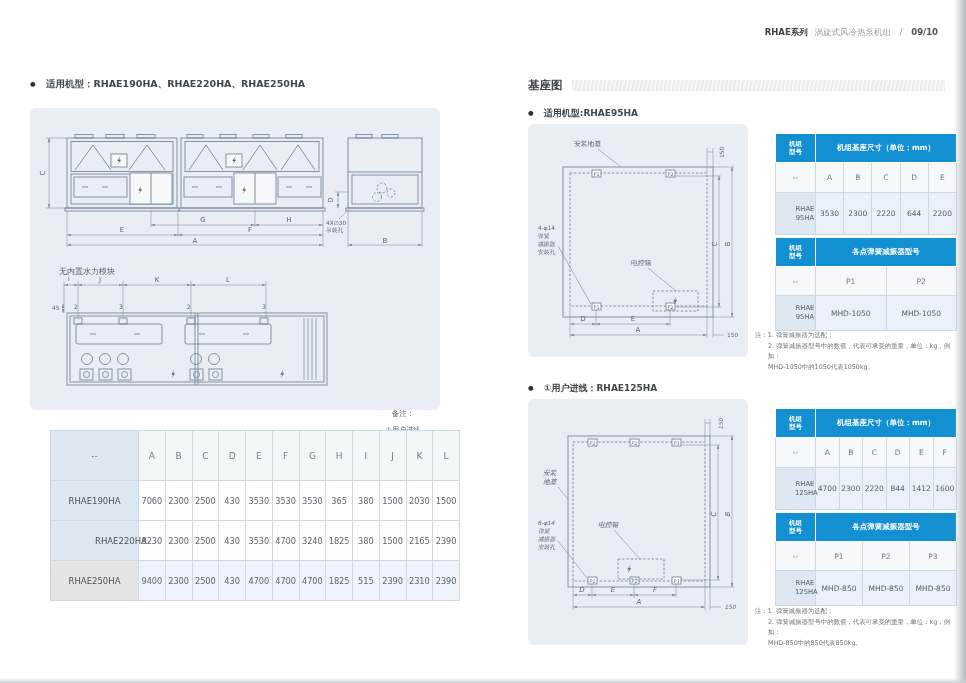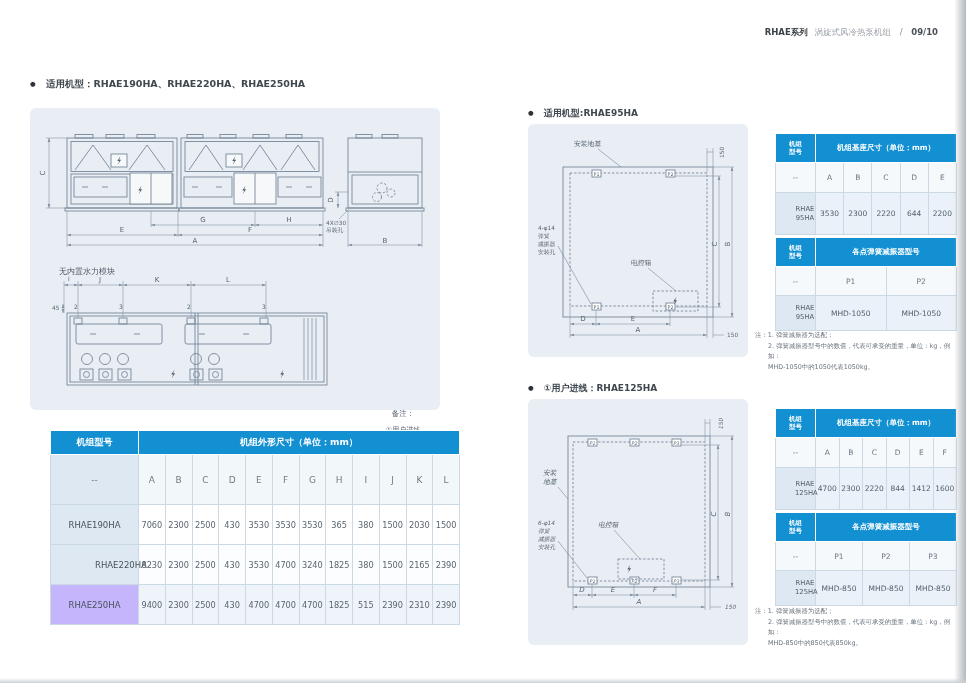--- a/index.html
+++ b/index.html
@@ -45,21 +45,21 @@
   .mcol{background:#dde8f2;color:#4c5763;}
   
   .dim-table{position:absolute;left:30px;top:430px;width:410px;}
   .dim-table tr.hd th{height:23px;font-size:9px;}
   .dim-table tr.sub td{height:49px;font-size:9px;color:#707b86;background:#f2f7fa;}
   .dim-table tr.sub td.mcol{background:#dde8f2;}
   .dim-table tr.data td{height:39px;font-size:8.2px;color:#5a6570;}
   .dim-table tr.data td.mcol{font-size:8.5px;color:#49525c;}
   .dim-table tr.r1 td{background:#ffffff;} .dim-table tr.r1 td.mcol{background:#dde8f2;}
   .dim-table tr.r2 td{background:#fbfdfe;} .dim-table tr.r2 td.mcol{background:#dde8f2;padding-left:44px;}
-  .dim-table tr.r3 td{background:#eef4f9;} .dim-table tr.r3 td.mcol{background:#c4b5fd;}
+  .dim-table tr.r3 td{background:#eef4f9;} .dim-table tr.r3 td.mcol{background:#e5e5e5;}
   
   .rt{position:absolute;width:182px;}
   .rt tr.hd th{height:28px;}
   .rt .mhd{font-size:6.5px;line-height:1.3;}
   .rt .span-hd{font-size:7.5px;}
   .rt tr.sub td{height:29px;font-size:7.5px;color:#6b7683;background:#f5f9fc;}
   .rt tr.data td{height:41px;font-size:7.5px;color:#55606c;background:#eaf1f8;}
   .rt tr.data td.mcol{font-size:6.8px;line-height:1.3;background:#dde8f2;padding-left:19px;}
   .tA{left:755px;top:133px;} .tB{left:755px;top:237px;}
   .tC{left:755px;top:408px;} .tD{left:755px;top:512px;}
@@ -265,24 +265,20 @@
         <col>
         <col>
         <col>
         <col>
         <col>
         <col>
         <col>
         <col>
     </colgroup>
     <tbody>
-      <tr class="hd">
-        <th>机组型号</th>
-        <th colspan="12">机组外形尺寸（单位：mm）</th>
-      </tr>
       <tr class="sub">
         <td class="mcol">--</td>
         <td>A</td>
         <td>B</td>
         <td>C</td>
         <td>D</td>
         <td>E</td>
         <td>F</td>
         <td>G</td>
         <td>H</td>
@@ -332,20 +328,24 @@
         <td>4700</td>
         <td>1825</td>
         <td>515</td>
         <td>2390</td>
         <td>2310</td>
         <td>2390</td>
       </tr>
     </tbody>
   </table>
 
+  <div class="sec-row">
+    <span class="sec-title">基座图</span>
+    <span class="sec-stripe"></span>
+  </div>
 
   <div class="bullet-line bl2">
     <span class="b-dot">●</span>
     <span>适用机型:RHAE95HA</span>
   </div>
 
   <div class="panel bpanel1">
     <svg width="220" height="233" viewBox="0 0 220 233">
       <defs>
         <marker id="arB1" viewBox="0 0 10 10" refX="9.5" refY="5" markerWidth="7" markerHeight="7" orient="auto-start-reverse">

